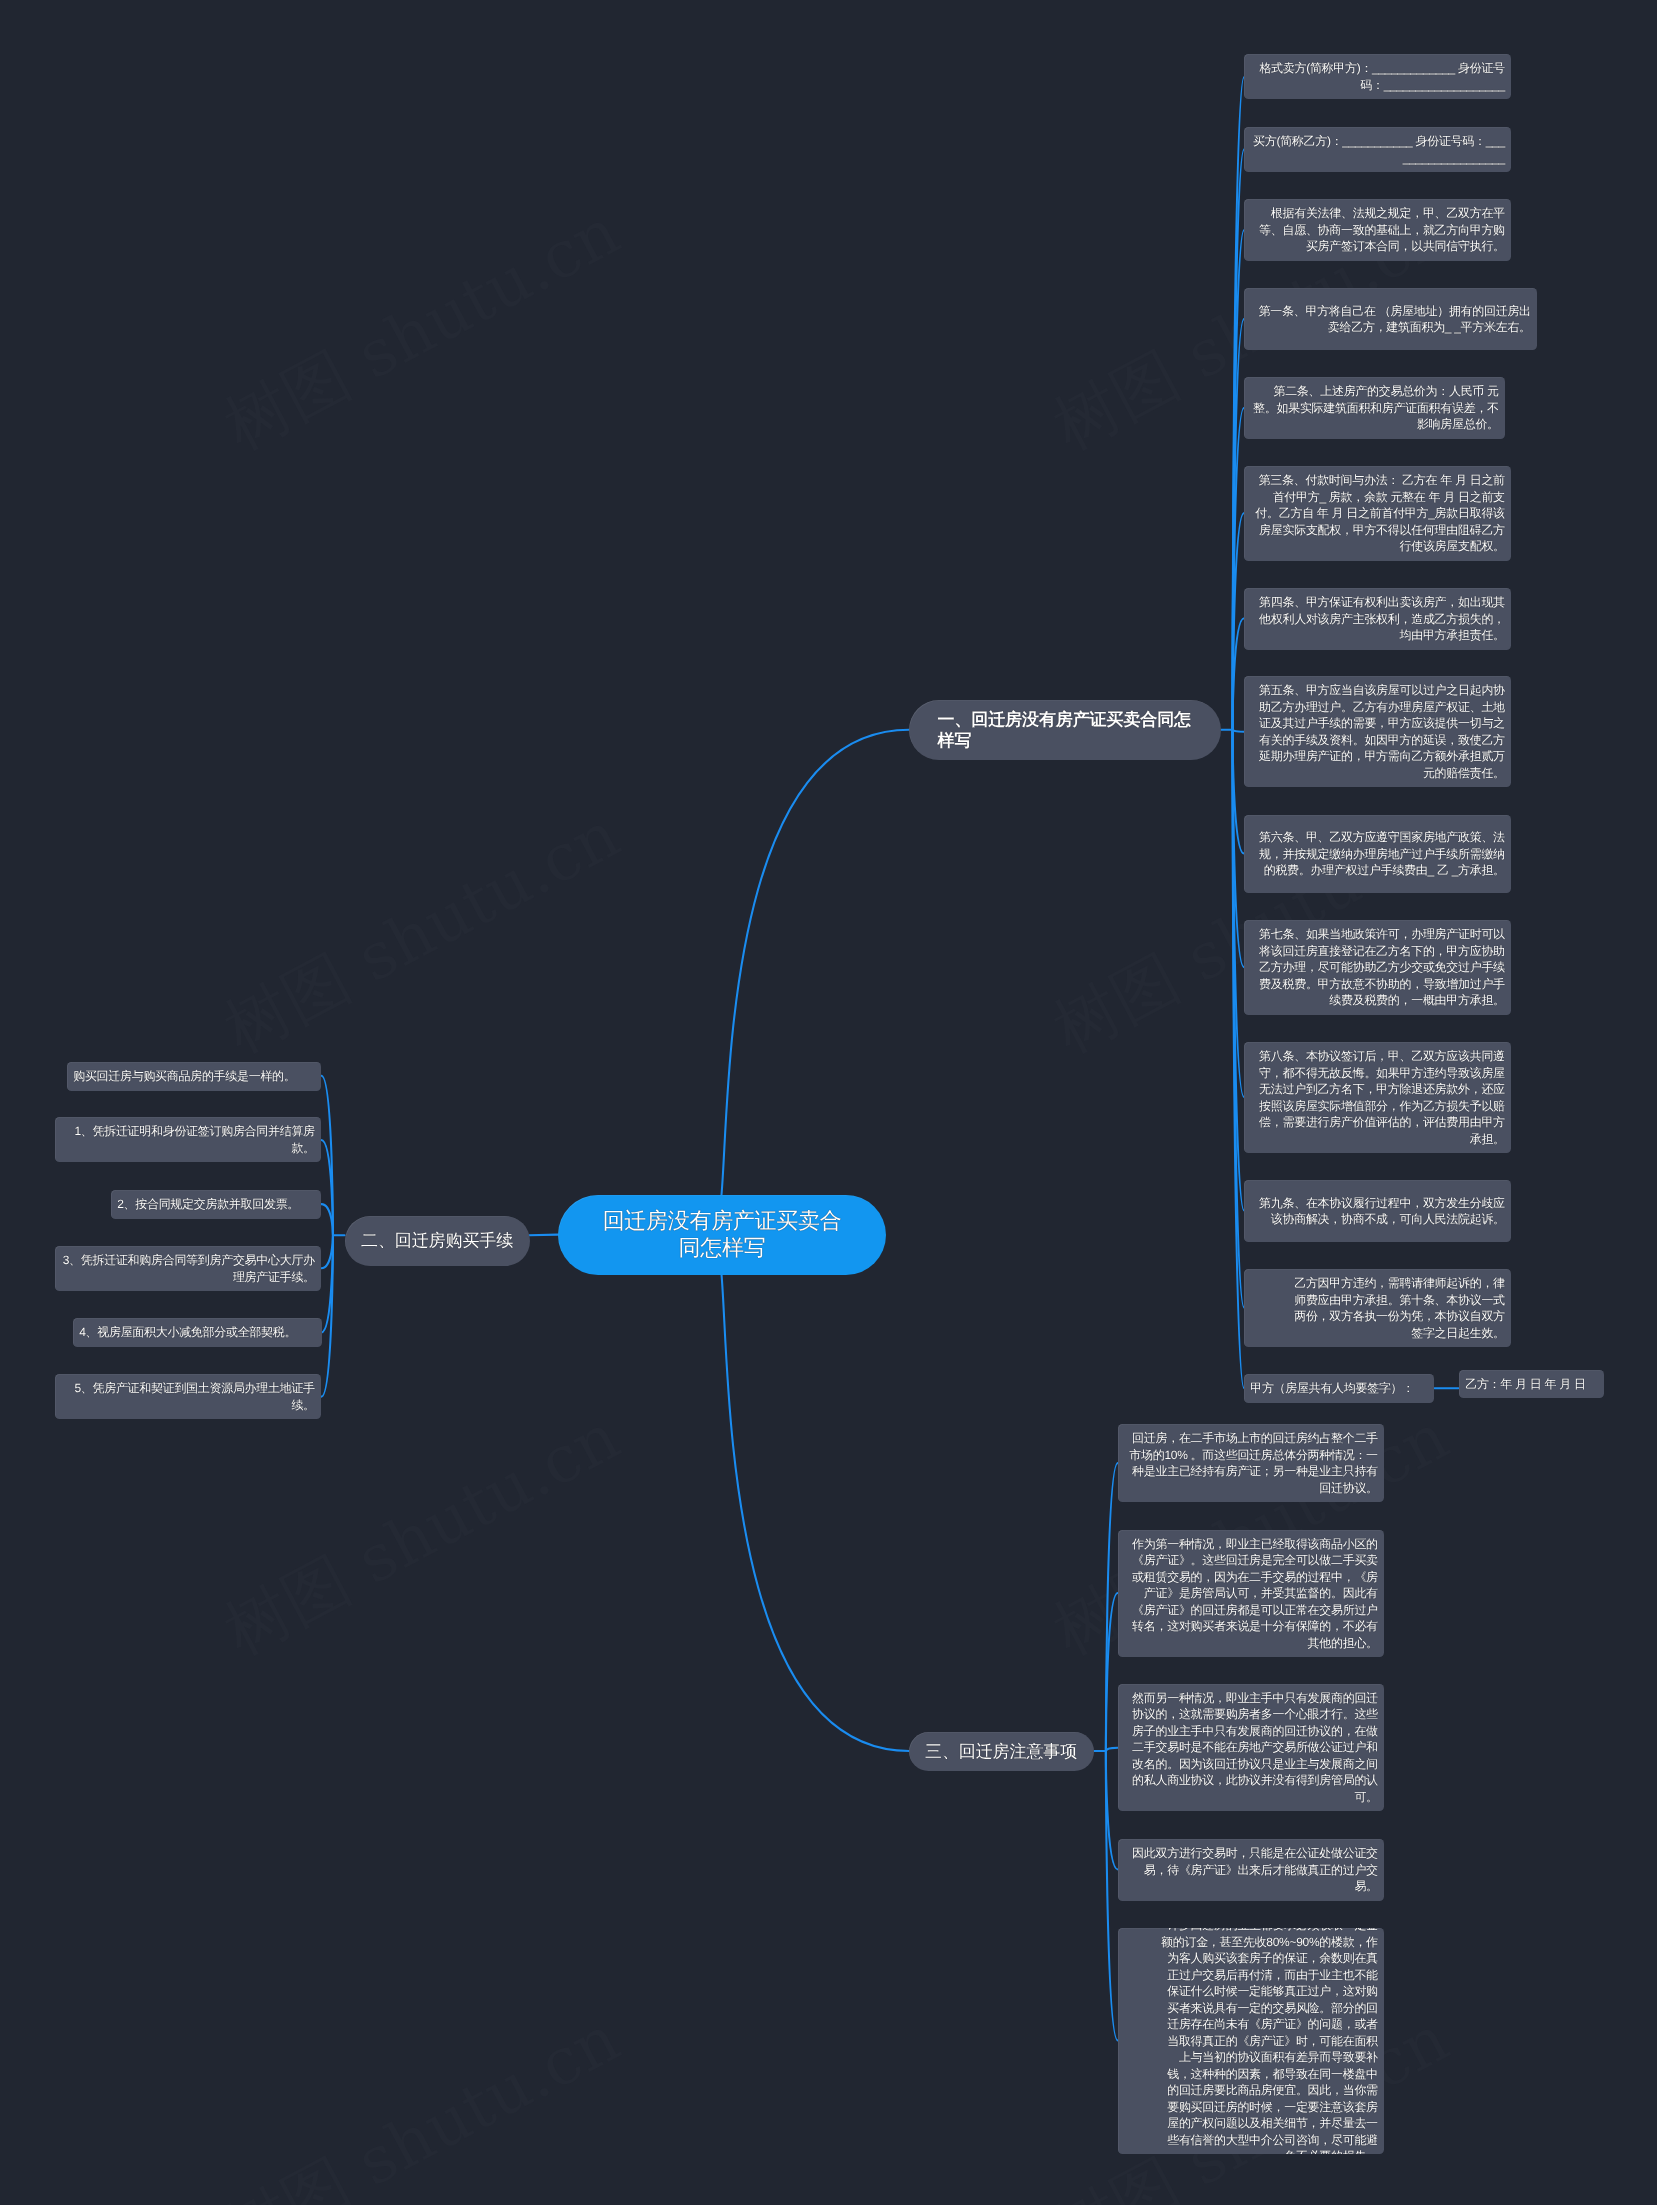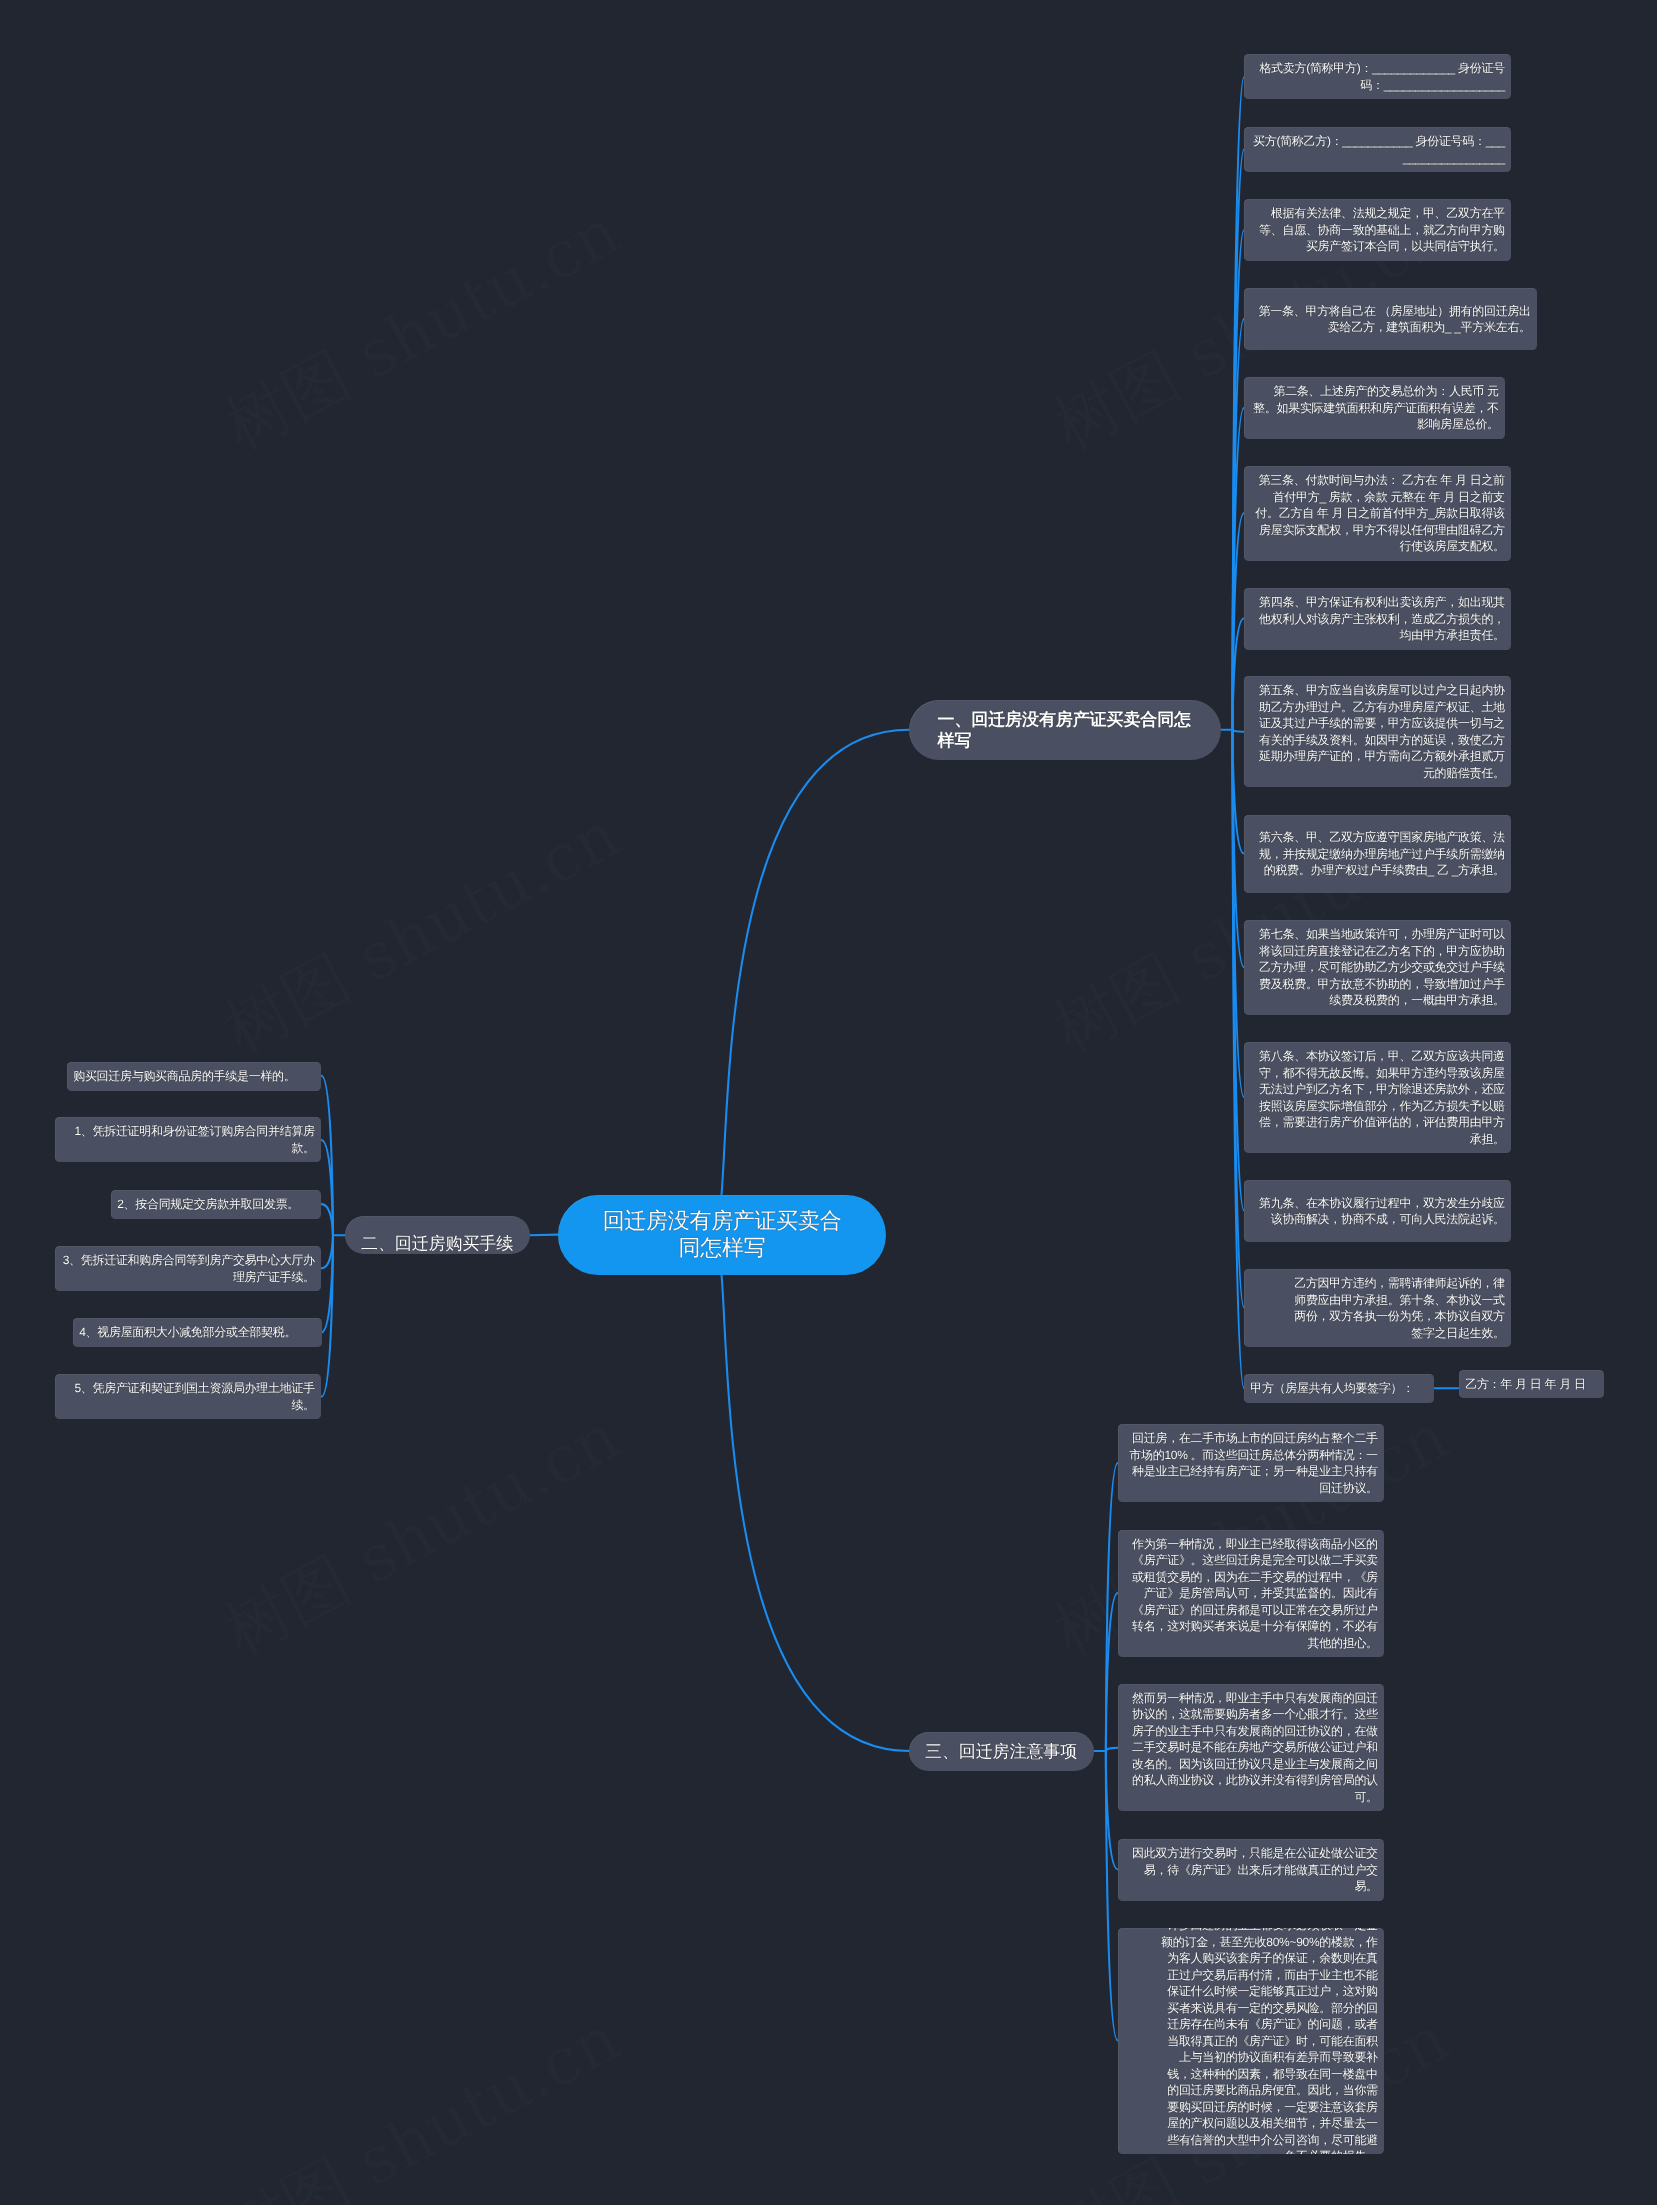--- a/index.html
+++ b/index.html
@@ -74,21 +74,21 @@
 <path d="M1707.5 2704.0C1707.5 2704.0 1707.5 2698.8 1726.0 2698.8"></path>
 <path d="M1707.5 2704.0C1707.5 2704.0 1707.5 2886.8 1726.0 2886.8"></path>
 <path d="M1707.5 2704.0C1707.5 2704.0 1707.5 3151.0 1726.0 3151.0"></path>
 </svg>
 <div class="node root" style="left:558px;top:1195px;width:328px;height:80px;">
       <span>回迁房没有房产证买卖合同怎样写</span>
     </div>
 <div class="node topic topic-wide" style="left:909px;top:700px;width:312px;height:60px;">
       <span>一、回迁房没有房产证买卖合同怎样写</span>
     </div>
-<div class="node topic topic-narrow" style="left:345px;top:1216px;width:185px;height:38px;align-items:flex-end;">
+<div class="node topic topic-narrow" style="left:345px;top:1216px;width:185px;height:50px;">
       <span>二、回迁房购买手续</span>
     </div>
 <div class="node topic topic-narrow" style="left:909px;top:1732px;width:185px;height:39px;">
       <span>三、回迁房注意事项</span>
     </div>
 <div class="node leaf" style="left:1244px;top:54px;width:267px;height:45px;">
       <span>格式卖方(简称甲方)：_____________ 身份证号码：___________________</span>
     </div>
 <div class="node leaf" style="left:1244px;top:127px;width:267px;height:45px;">
       <span>买方(简称乙方)：___________ 身份证号码：___________________</span>

